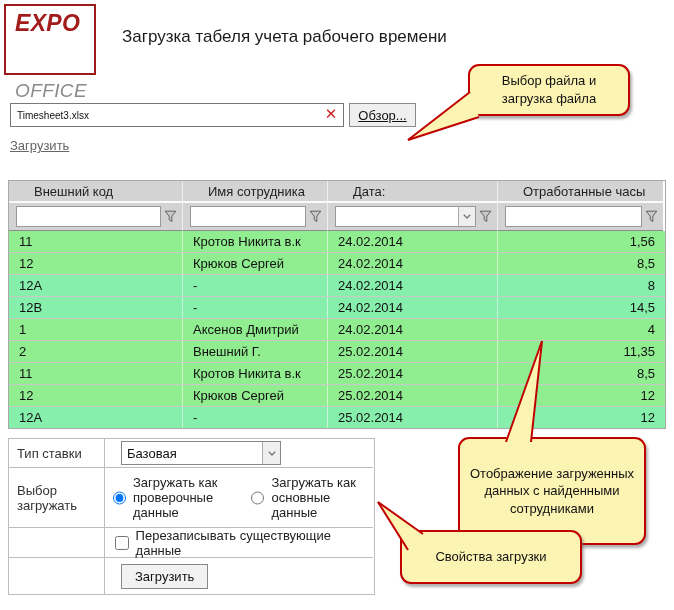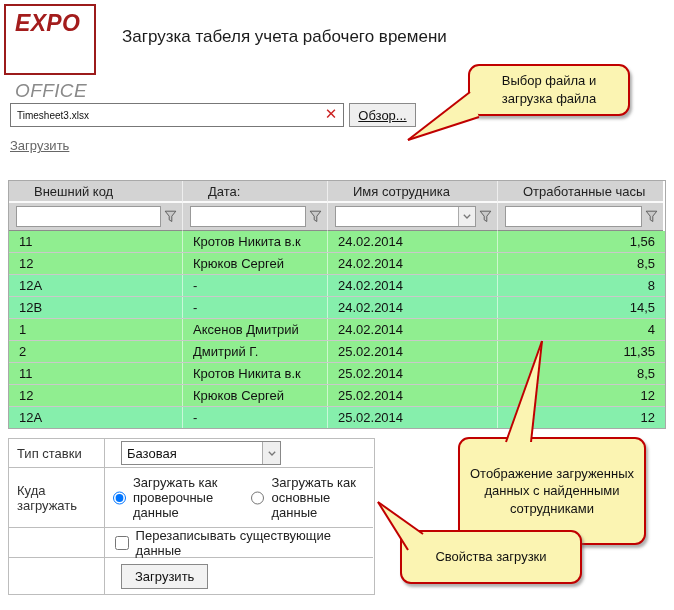--- a/index.html
+++ b/index.html
@@ -93,22 +93,22 @@
   <div class="title">Загрузка табеля учета рабочего времени</div>
 
   <input class="file-input" type="text" value="Timesheet3.xlsx" style="">
   <span class="clear-x">✕</span>
   <button class="browse">Обзор...</button>
   <a class="upload-link">Загрузить</a>
 
   <div class="grid">
     <div class="thead">
       <div class="th">Внешний код сотрудника</div>
+      <div class="th">Имя сотрудника</div>
       <div class="th">Дата:</div>
-      <div class="th">Имя сотрудника</div>
       <div class="th">Отработанные часы</div>
     </div>
     <div class="tfilter">
       <div class="tf">
         <input type="text" style="">
         <svg class="funnel" width="13" height="13" viewBox="0 0 13 13">
             <path d="M1.2 1.2 H11.8 L7.8 6.2 V11.5 L5.2 9.8 V6.2 Z" fill="#c9c9c9" stroke="#555" stroke-width="0.9"></path>
           </svg>
       </div>
       <div class="tf">
@@ -162,21 +162,21 @@
           <div class="td num">14,5</div>
         </div>
         <div class="tr ok">
           <div class="td">1</div>
           <div class="td">Аксенов Дмитрий</div>
           <div class="td">24.02.2014</div>
           <div class="td num">4</div>
         </div>
         <div class="tr ok">
           <div class="td">2</div>
-          <div class="td">Дмитрий Г.</div>
+          <div class="td">Внешний Г.</div>
           <div class="td">25.02.2014</div>
           <div class="td num">11,35</div>
         </div>
         <div class="tr ok">
           <div class="td">11</div>
           <div class="td">Кротов Никита в.к</div>
           <div class="td">25.02.2014</div>
           <div class="td num">8,5</div>
         </div>
         <div class="tr ok">
@@ -200,21 +200,21 @@
       <div class="select">
         <span class="sel-text">Базовая</span>
         <span class="arr">
           <svg width="8" height="5" viewBox="0 0 8 5">
               <polyline points="0.8,0.8 4,4 7.2,0.8" fill="none" stroke="#777" stroke-width="1.3"></polyline>
             </svg>
         </span>
       </div>
     </div>
 
-    <div class="fl">Куда загружать</div>
+    <div class="fl">Выбор загружать</div>
     <div class="fc radios">
       <label>
         <input type="radio" name="dest" class="dest-radio" checked="" style="">
         <span>Загружать как проверочные данные</span>
       </label>
       <label>
         <input type="radio" name="dest" class="dest-radio" style="">
         <span>Загружать как основные данные</span>
       </label>
     </div>

